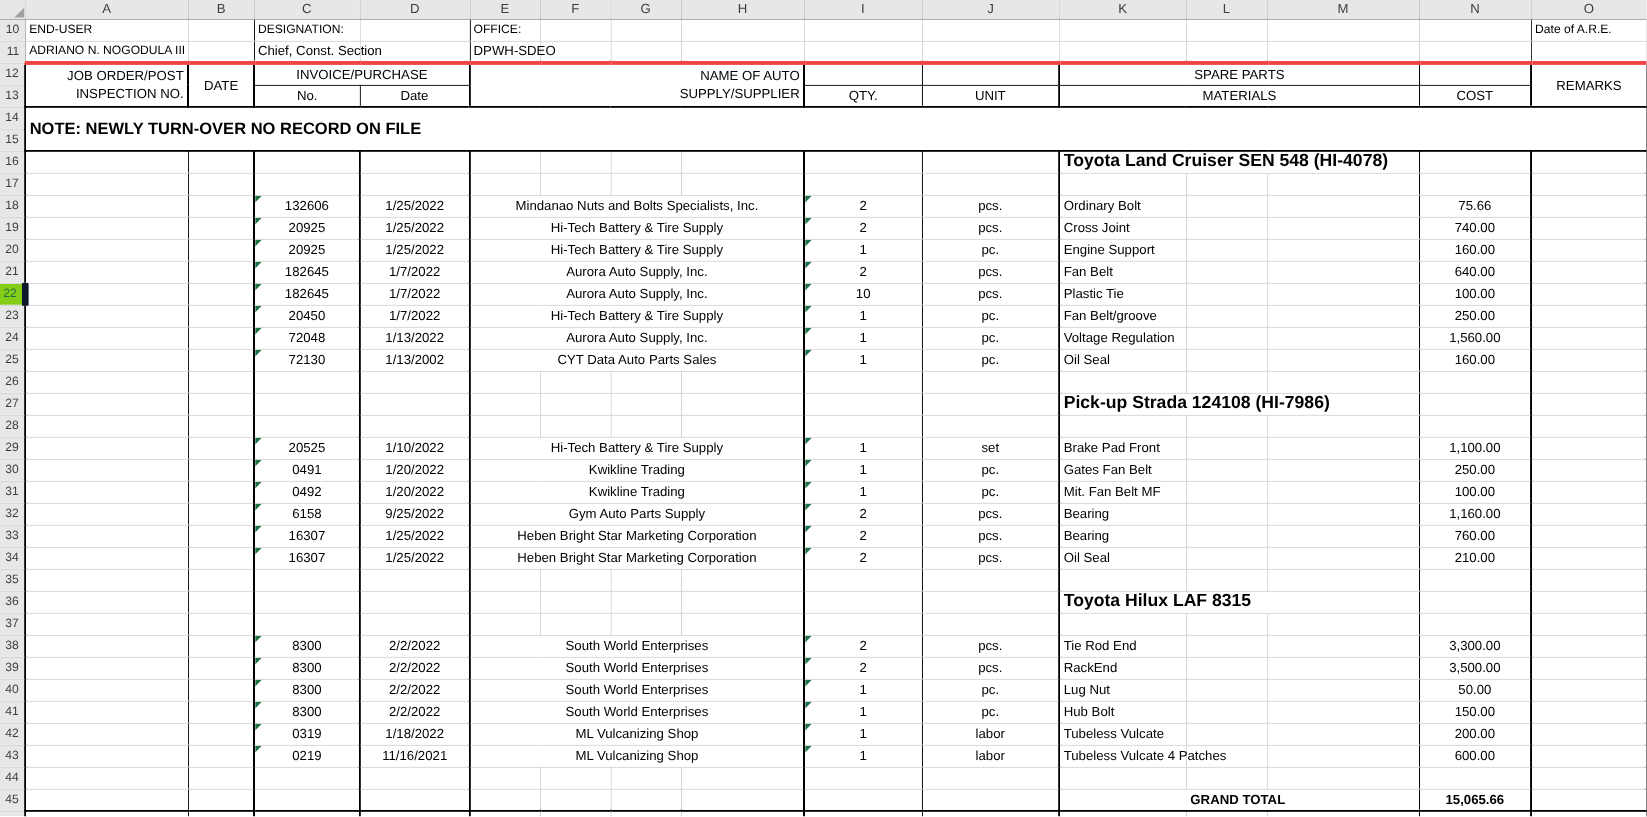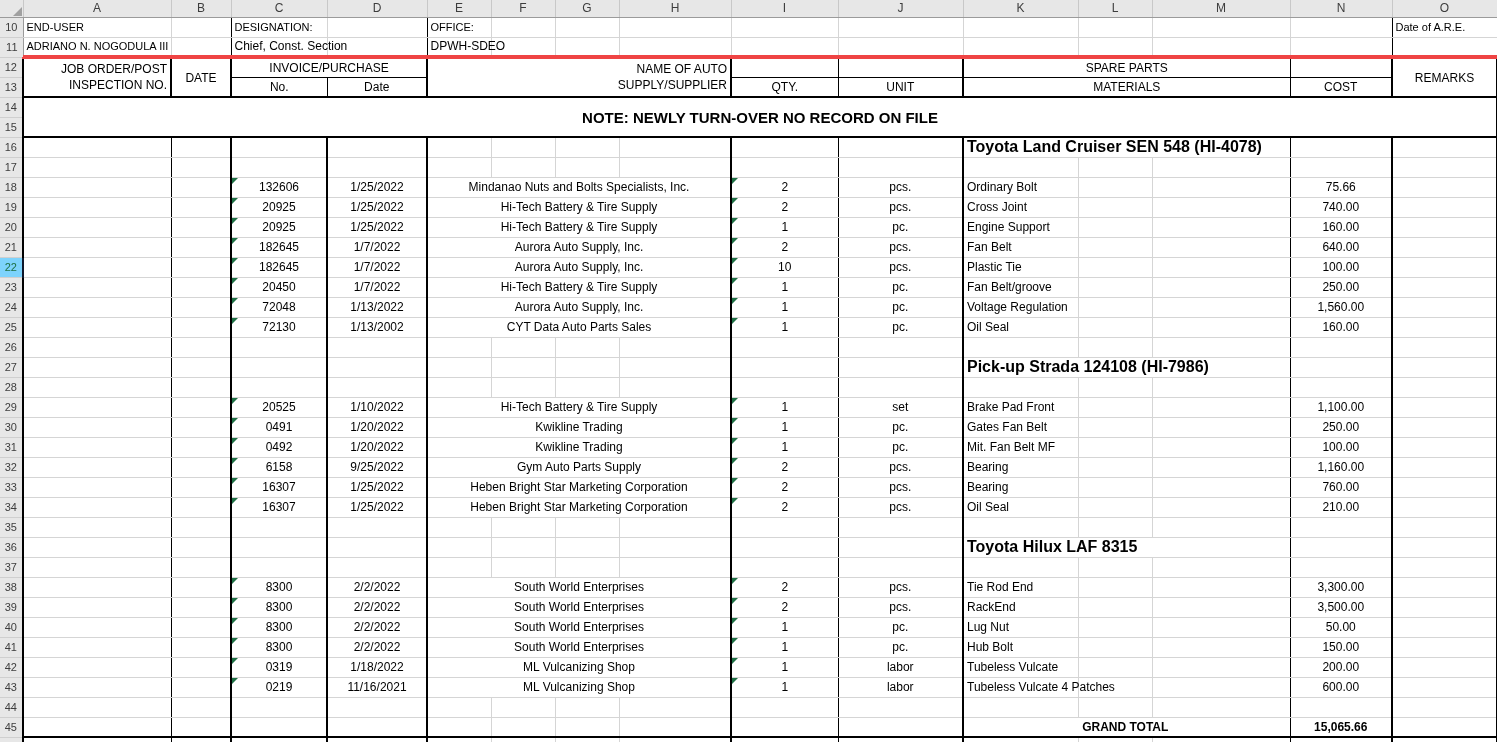--- a/index.html
+++ b/index.html
@@ -11,36 +11,36 @@
         white-space:nowrap;overflow:hidden;position:relative;
         border-right:1px solid #d5d5d5;border-bottom:1px solid #d5d5d5;background:#fff}
   
   tr.hdrow th{height:17px;background:#e7e7e7;border-right:1px solid #c8c8c8;
         border-bottom:1px solid #9b9b9b;color:#3d3d3d;font-weight:normal;text-align:center;font-size:12px}
   th.corner{border-right:1px solid #9b9b9b}
   .corner-tri{position:absolute;right:1px;bottom:1px;width:0;height:0;
         border-left:9px solid transparent;border-bottom:9px solid #a0a0a0}
   td.rowhdr{background:#e7e7e7;border-right:1px solid #9b9b9b;border-bottom:1px solid #cfcfcf;
         color:#3d3d3d;text-align:right;padding-right:5px;font-size:11px}
-  td.rowhdr.sel{background:#7dd3fc;color:#1e7145;border-right:2px solid #0f172a}
+  td.rowhdr.sel{background:#84cc16;color:#1e7145;border-right:6px solid #0f172a}
   
   .k1r{border-right:1px solid #000}
   .k2r{border-right:2px solid #000}
   .k1b{border-bottom:1px solid #000}
   .k2b{border-bottom:2px solid #000}
   .a{border-left:2px solid #000}
   .ctr{text-align:center}
   .rt{text-align:center;padding-right:6px}
   .b{font-weight:bold}
   .s11{font-size:11px}
   .ovf{overflow:visible}
   .ovf .txt,.mat .txt,.sec .txt{position:relative;z-index:2}
   td.mat{overflow:visible}
   td.sec{overflow:visible;font-weight:bold;font-size:16px}
-  td.note{text-align:center;font-weight:bold;font-size:15px}
+  td.note{text-align:left;font-weight:bold;font-size:15px}
   .l{line-height:1.3;text-align:right}
   .tri{position:absolute;left:0;top:0;width:0;height:0;
        border-top:6px solid var(--tri,#1e7145);border-right:6px solid transparent}
   tbody tr{height:20px}
   tr.total td{border-bottom:2px solid #000}
   tr.total td.rowhdr{border-bottom:1px solid #cfcfcf}
   tr.tbtop td{border-bottom:4px solid #ef4444}
   tr.tbtop td.rowhdr{border-bottom:1px solid #cfcfcf}
   tr.stub,tr.stub td{height:5px;line-height:5px;font-size:1px;border-bottom:none}
 </style>

